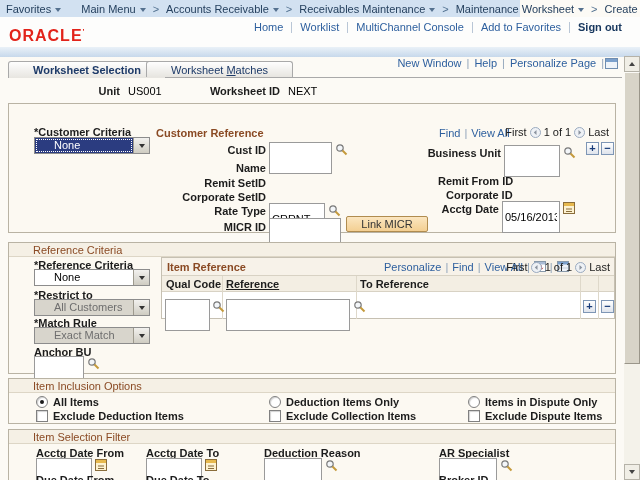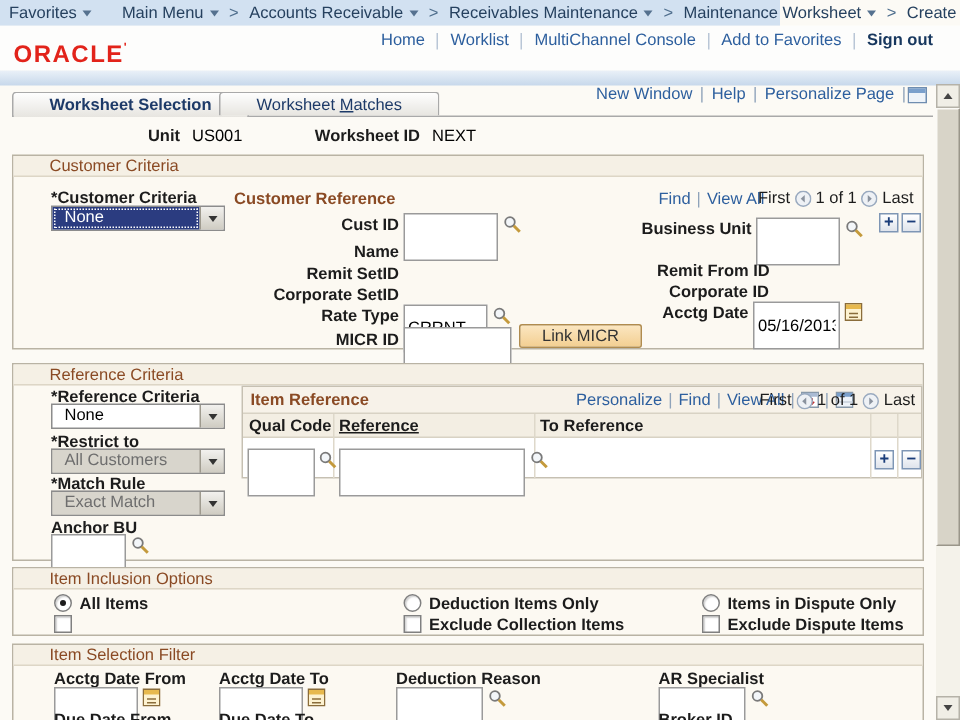--- a/index.html
+++ b/index.html
@@ -35,21 +35,21 @@
   .rl{position:absolute;font-weight:bold;color:#1c1c1c;text-align:right;white-space:nowrap;}
   .val{position:absolute;color:#000;white-space:nowrap;}
   
   .gb{position:absolute;left:8px;width:608px;border:1px solid #b9b3a4;background:#fcf9f2;box-sizing:border-box;}
   .gbhead{height:14px;background:#f5f0e5;border-bottom:1px solid #ddd6c6;color:#8a4a24;padding:1px 0 0 24px;box-sizing:border-box;}
   .mt{color:#8a4a24;white-space:nowrap;}
   
   .tin{position:absolute;height:32px;border:1px solid #9a9a9a;background:#fff;font:11px "Liberation Sans",sans-serif;padding:0 2px;box-sizing:border-box;color:#000;}
   .icon{position:absolute;cursor:pointer;line-height:0;}
   .dd{position:absolute;height:17px;border:1px solid #8c8c8c;background:#fff;display:flex;box-sizing:border-box;cursor:pointer;}
-  .dd-text{flex:1;padding:1px 8px 0;line-height:13px;white-space:nowrap;overflow:hidden;color:#000;}
+  .dd-text{flex:1;padding:1px 19px 0;line-height:13px;white-space:nowrap;overflow:hidden;color:#000;}
   .dd-btn{width:15px;background:linear-gradient(#f2f1ee,#cfccc2);border-left:1px solid #9e9a8e;display:flex;align-items:center;justify-content:center;}
   .dd-btn .tri{width:0;height:0;border-left:3px solid transparent;border-right:3px solid transparent;border-top:4px solid #333;}
   .dd.navy .dd-text{background:#2b3c80;color:#fff;outline:1px dotted #fff;outline-offset:-2px;}
   .dd.disabled{background:#d8d5cc;}
   .dd.disabled .dd-text{color:#6e6e6e;background:#d8d5cc;}
   .pm{position:absolute;width:13px;height:13px;border:1px solid #7e96b5;background:linear-gradient(#ffffff,#dfe4ec);color:#1a3d7a;font-weight:bold;font-size:11px;line-height:11px;text-align:center;box-sizing:border-box;cursor:pointer;}
   .btn-micr{position:absolute;width:82px;height:16px;background:linear-gradient(#fbe6c0,#f3cf92);border:1px solid #b08c4f;border-radius:2px;color:#333;text-align:center;padding-top:1px;box-sizing:border-box;cursor:pointer;}
   .pager{position:absolute;display:flex;align-items:center;gap:3px;white-space:nowrap;color:#1c1c1c;}
   .findrow{position:absolute;display:flex;align-items:flex-start;gap:3px;white-space:nowrap;}
   .radio{display:inline-block;width:10px;height:10px;border-radius:50%;border:1px solid #808080;background:#fff;position:relative;box-shadow:inset 1px 1px 1px rgba(0,0,0,.18);vertical-align:-2px;cursor:pointer;}
@@ -120,21 +120,20 @@
   <div class="tab active" style="left:8px;top:61px;"><span>Worksheet Selection</span></div>
   <div class="tab inactive" style="left:146px;top:61px;"><span>Worksheet </span><span style="text-decoration:underline;">M</span><span>atches</span></div>
   <div class="tabline"></div>
 
   <span class="rl" style="left:50px;top:85px;width:70px;">Unit</span>
   <span class="val" style="left:128px;top:85px;">US001</span>
   <span class="rl" style="left:160px;top:85px;width:120px;">Worksheet ID</span>
   <span class="val" style="left:288px;top:85px;">NEXT</span>
 
   <div class="gb" style="top:103px;height:130px;">
-    <div class="gbhead">Customer Criteria</div>
 
     <span class="bl" style="left:25px;top:22px;">*Customer Criteria</span>
     <div class="dd navy" style="left:25px;top:33px;width:116px;">
       <span class="dd-text">None</span>
       <span class="dd-btn">
           <span class="tri"></span>
         </span>
     </div>
 
     <span class="mt bl" style="left:147px;top:23px;color:#8a4a24;">Customer Reference</span>
@@ -301,21 +300,21 @@
     <div class="optgrp" style="left:27px;top:17px;">
       <span class="radio sel"></span><span class="optlbl">All Items</span>
     </div>
     <div class="optgrp" style="left:260px;top:17px;">
       <span class="radio"></span><span class="optlbl">Deduction Items Only</span>
     </div>
     <div class="optgrp" style="left:459px;top:17px;">
       <span class="radio"></span><span class="optlbl">Items in Dispute Only</span>
     </div>
     <div class="optgrp" style="left:27px;top:31px;">
-      <span class="cb"></span>
+      <span class="cb"></span><span class="optlbl">Exclude Deduction Items</span>
     </div>
     <div class="optgrp" style="left:260px;top:31px;">
       <span class="cb"></span><span class="optlbl">Exclude Collection Items</span>
     </div>
     <div class="optgrp" style="left:459px;top:31px;">
       <span class="cb"></span><span class="optlbl">Exclude Dispute Items</span>
     </div>
   </div>
 
   <div class="gb" style="top:429px;height:60px;">

